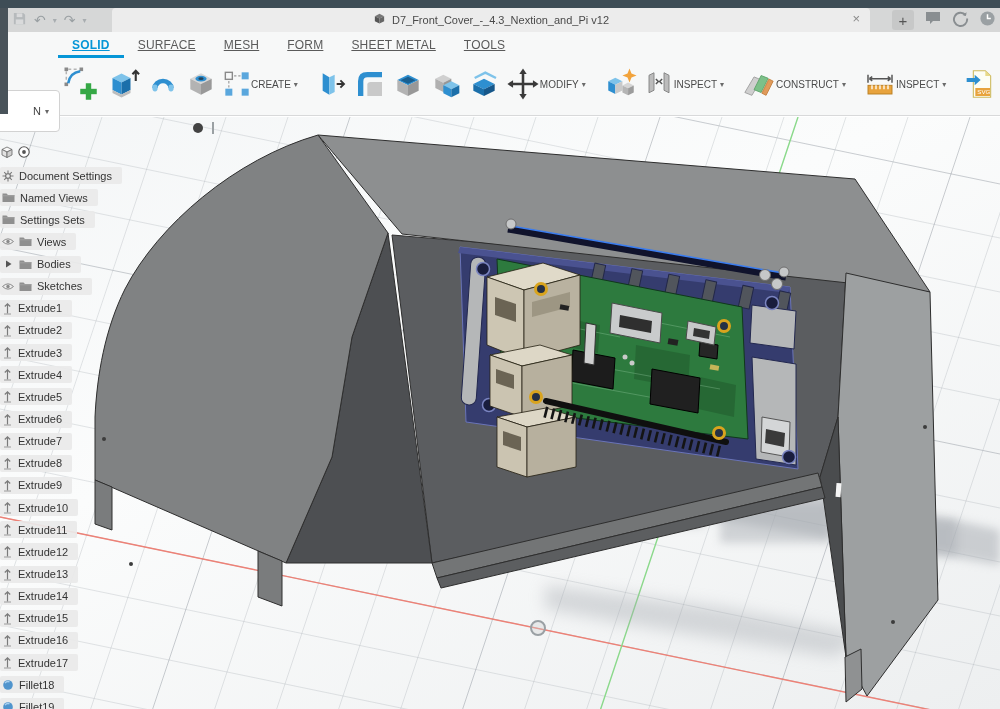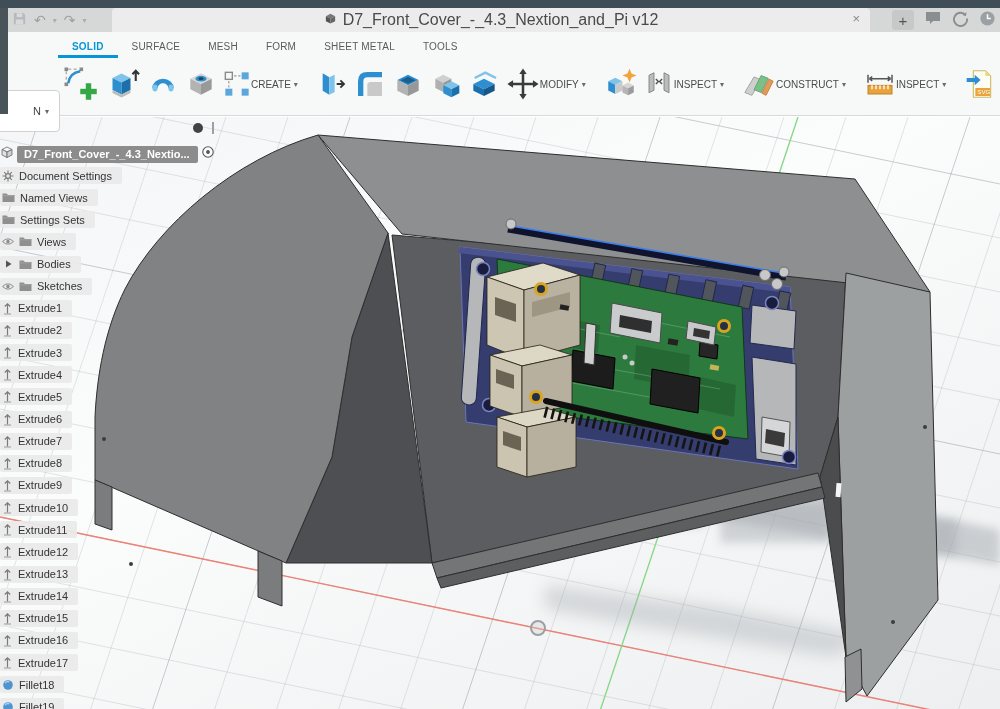--- a/index.html
+++ b/index.html
@@ -8,32 +8,32 @@
 
   
   .topstrip{position:absolute;top:0;left:0;width:1000px;height:8px;background:#3e4d56;}
   .leftstrip{position:absolute;top:8px;left:0;width:8px;height:106px;background:#49535a;z-index:6;}
   .titlebar{position:absolute;top:8px;left:0;width:1000px;height:24px;background:#d6d7d7;}
   .qat{position:absolute;left:12px;top:0;height:24px;display:flex;align-items:center;gap:7px;color:#9aa0a3;}
   .qat .glyph{font-size:14px;line-height:1;color:#9aa0a3;}
   .qat .caret{font-size:8px;color:#a8adb0;}
   .doc-tab{position:absolute;left:112px;top:0;width:758px;height:24px;background:#ececec;
            border-radius:4px 4px 0 0;display:flex;align-items:center;justify-content:center;gap:6px;}
-  .doc-title{font-size:16px;color:#4a4a4a;white-space:nowrap;}
+  .doc-title{font-size:11px;color:#4a4a4a;white-space:nowrap;}
   .tab-close{position:absolute;right:10px;top:3px;font-size:13px;color:#8a8a8a;cursor:default;}
   .tbr{position:absolute;right:4px;top:1px;height:22px;display:flex;align-items:center;gap:10px;}
   .plusbox{width:22px;height:20px;background:#c7c8c8;border-radius:3px;display:flex;align-items:center;
            justify-content:center;font-size:15px;color:#555;}
 
   
   .ribbon{position:absolute;top:32px;left:0;width:1000px;height:84px;background:#f7f8f8;
           border-bottom:1px solid #d8d9da;box-sizing:border-box;}
   .tabs{display:flex;padding-left:58px;height:26px;align-items:flex-end;}
-  .tab{padding:5px 14px 3px 14px;font-size:10px;color:#5a5a5a;letter-spacing:.2px;
-       border-bottom:3px solid transparent;white-space:nowrap;}
+  .tab{padding:5px 14px 3px 14px;font-size:12px;color:#5a5a5a;letter-spacing:.2px;
+       border-bottom:3px solid transparent;white-space:nowrap;text-decoration:underline;}
   .tab.active{color:#0696d7;font-weight:bold;border-bottom-color:#0696d7;}
   .toolrow{display:flex;align-items:stretch;height:54px;padding-left:54px;}
   .tgroup{display:flex;flex-direction:row;align-items:center;justify-content:space-between;padding:1px 9px 3px 9px;}
   .ticons{display:flex;align-items:center;gap:6px;flex:1;}
   .ticon{display:inline-flex;}
   .ticon svg{display:block;}
   .tlabel{font-size:10px;color:#4a4a4a;display:flex;gap:3px;align-items:center;white-space:nowrap;}
   .tlabel .caret{font-size:8px;color:#6a6a6a;}
   .tsep{width:1px;background:#e2e3e3;margin:3px 0;}
   .ws-box{position:absolute;top:58px;left:-64px;width:112px;height:40px;background:#fff;
@@ -568,21 +568,20 @@
         <span class="b-grip"></span>
       </div>
       <div class="b-root">
         <span>
           <svg width="14" height="14" viewBox="0 0 14 14">
               <path d="M2,4.5 7,2 12,4.5 7,7Z" fill="#f7f7f7" stroke="#666" stroke-width=".8"></path>
               <path d="M2,4.5 7,7V12.5L2,10Z" fill="#e2e2e2" stroke="#666" stroke-width=".8"></path>
               <path d="M12,4.5 7,7V12.5L12,10Z" fill="#d0d0d0" stroke="#666" stroke-width=".8"></path>
             </svg>
         </span>
-        <span class="b-rootpill">D7_Front_Cover_-_4.3_Nextio...</span>
         <span>
           <svg width="14" height="14" viewBox="0 0 14 14">
               <circle cx="7" cy="7" r="5.2" fill="#fff" stroke="#555" stroke-width="1.1"></circle>
               <circle cx="7" cy="7" r="1.9" fill="#555"></circle>
             </svg>
         </span>
       </div>
       <div id="browser-list">
           <div class="b-row">
             <span style="display: inline-flex;">

